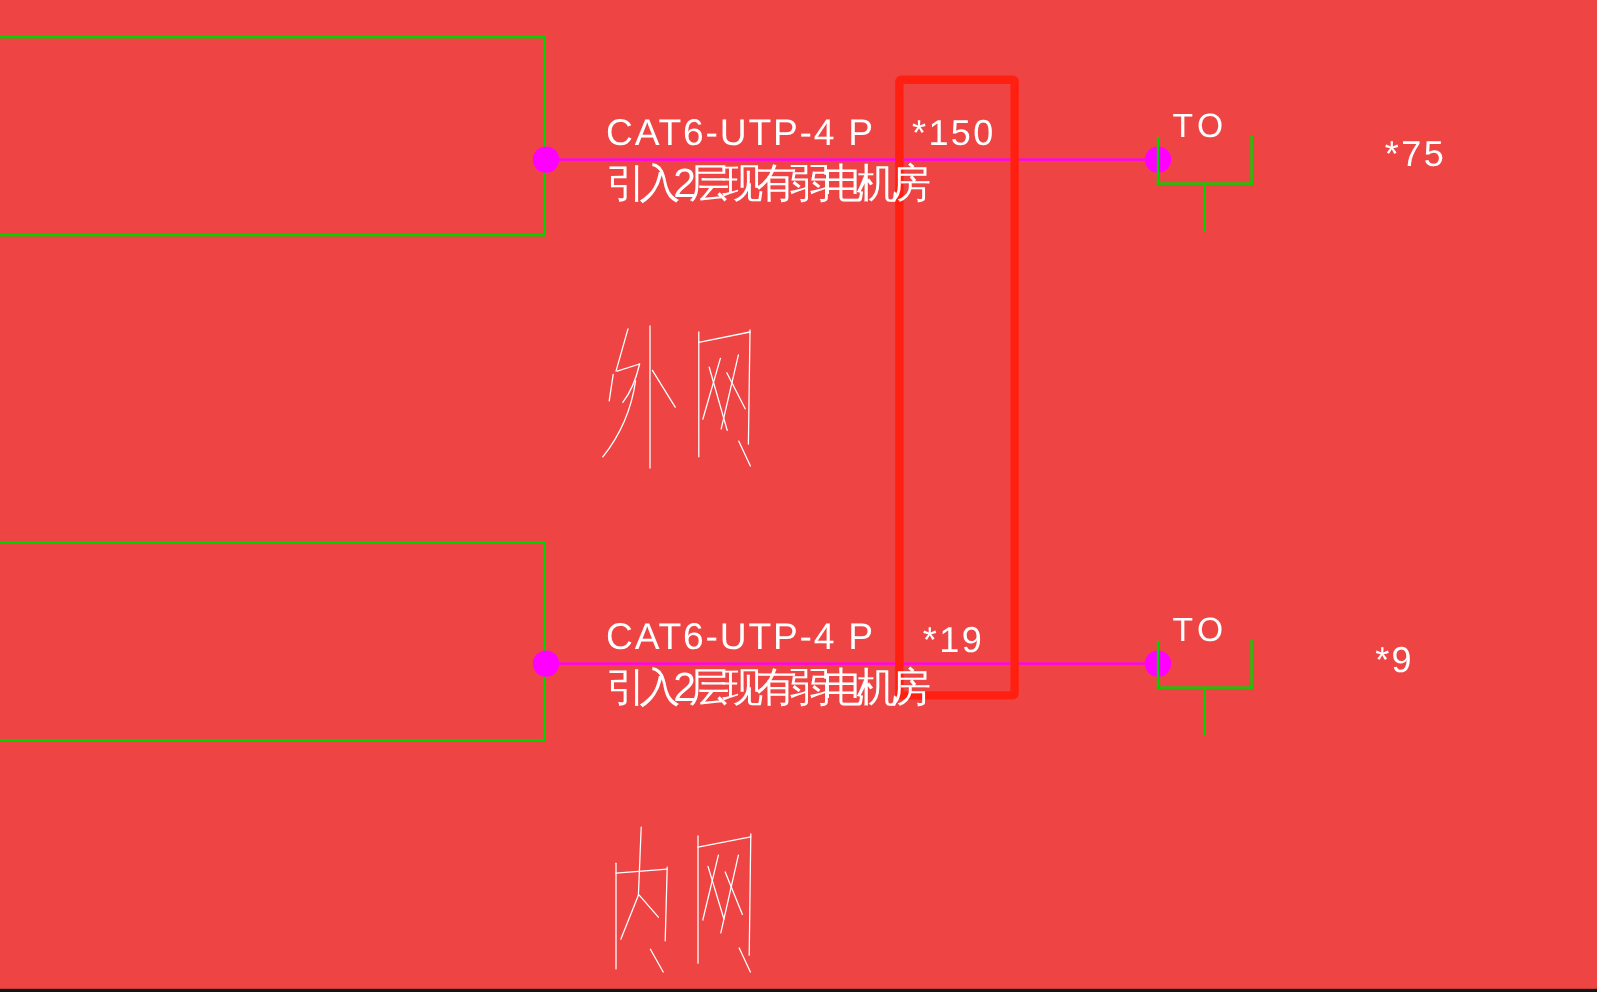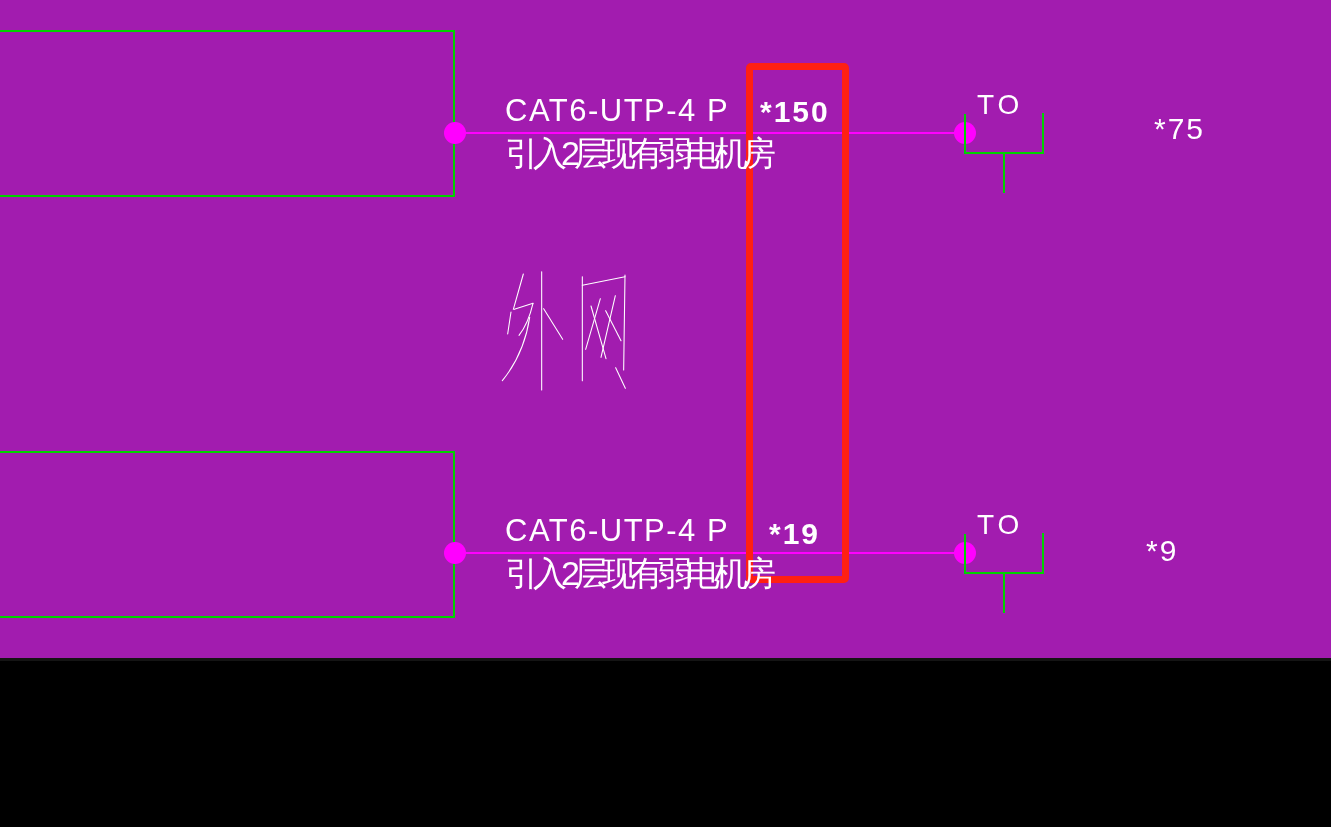--- a/index.html
+++ b/index.html
@@ -1,38 +1,38 @@
 <!DOCTYPE html>
 <html><head>
 <meta charset="utf-8">
 <style>
   * { margin:0; padding:0; box-sizing:border-box; }
   html,body { background:#000; }
   .canvas {
-    position:relative; width:1331px; height:661px;
-    background:#a21caf; overflow:hidden;
+    position:relative; width:1331px; height:827px;
+    background:#ef4444; overflow:hidden;
     font-family:"Liberation Sans", sans-serif;
   }
   .gbox {
     position:absolute; border:2px solid #00d400; background:transparent; z-index:1;
   }
   .wire { position:absolute; height:2px; background:#ff00ff; z-index:2; }
   .node {
     position:absolute; width:22px; height:22px; border-radius:50%;
     background:#ff00ff; z-index:3;
   }
   .tb { position:absolute; background:#00d400; z-index:4; }
   .highlight {
     position:absolute; left:746px; top:63px; width:103px; height:520px;
     border:7px solid #ff2012; border-radius:5px; z-index:5;
   }
   .txt { position:absolute; color:#fff; white-space:nowrap; z-index:6; line-height:1.05; }
   .cable  { font-size:31px; letter-spacing:1.5px; font-weight:300; }
   .note   { font-size:34px; letter-spacing:-6px; font-weight:400; }
-  .count  { font-size:30px; letter-spacing:2px; font-weight:700; }
+  .count  { font-size:30px; letter-spacing:2px; font-weight:400; }
   .outlet { font-size:28px; letter-spacing:4px; font-weight:300; }
   .mult   { font-size:30px; letter-spacing:2px; font-weight:300; }
   .zone-svg { position:absolute; z-index:2; }
   .zone-svg path { stroke:#fff; stroke-width:3.2; fill:none; stroke-linecap:round; }
   .edge { position:absolute; left:0; bottom:0; width:100%; height:3px; background:#141414; z-index:9; }
 </style>
 </head>
 <body>
 
 <div class="canvas">

